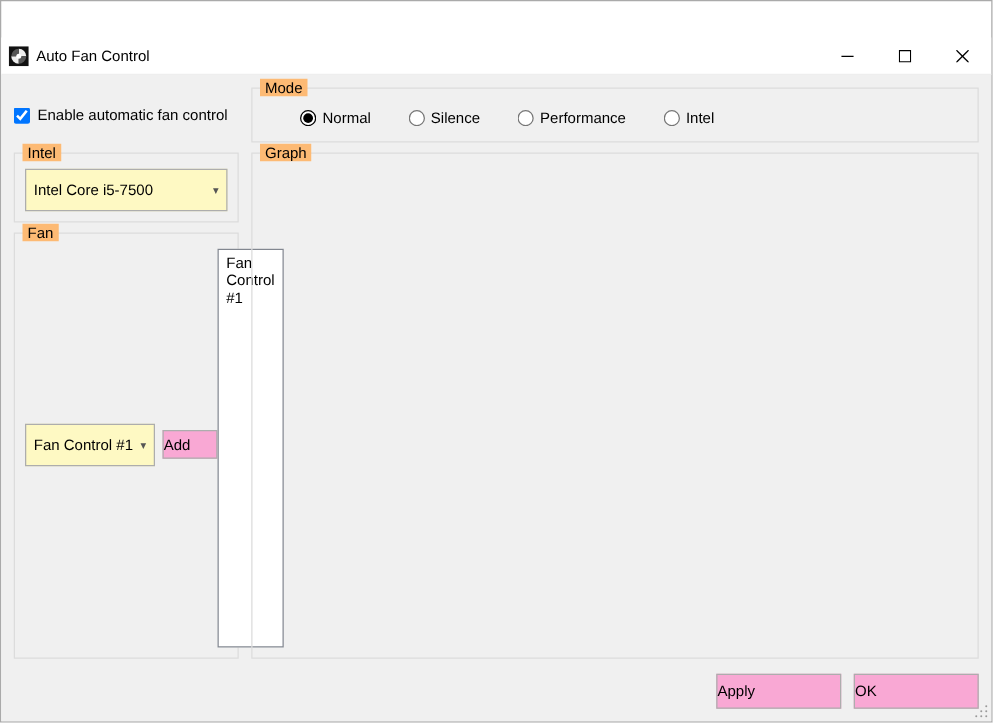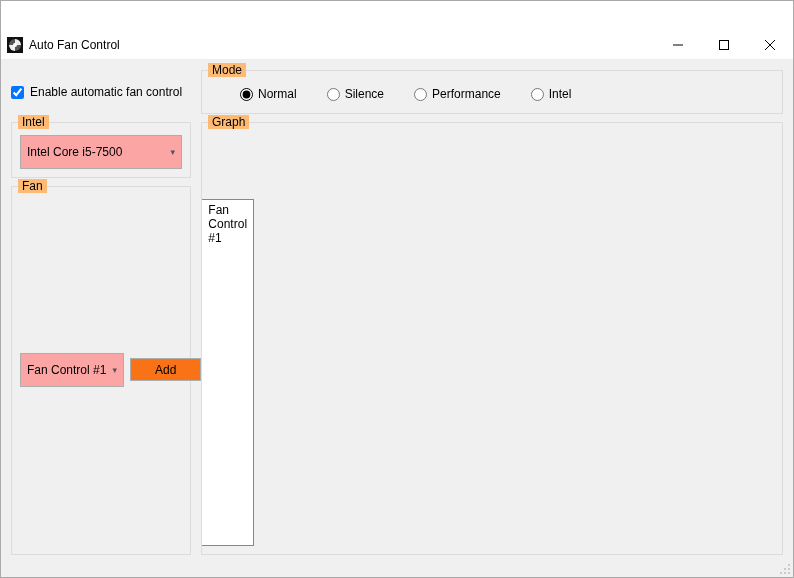--- a/index.html
+++ b/index.html
@@ -114,45 +114,45 @@
     }
     input[type="checkbox"] {
       width: 13px;
       height: 13px;
       margin: 0;
     }
     .select {
       width: 100%;
       height: 23px;
       border: 1px solid #adadad;
-      background: #fca5a5;
+      background: #fef9c3;
       display: flex;
       align-items: center;
       justify-content: space-between;
       padding: 16px 6px;
       cursor: default;
     }
     .select-small {
       width: 104px;
     }
     .fan-row {
       display: flex;
       gap: 6px;
       align-items: center;
       margin-bottom: 6px;
     }
     .btn {
       height: 23px;
       min-width: 44px;
-      background: #f97316;
+      background: #f9a8d4;
       border: 1px solid #adadad;
       display: inline-flex;
       align-items: center;
       justify-content: flex-start;
-      padding: 0 24px;
+      padding: 0 0;
       cursor: default;
     }
     .listbox {
       flex: 1;
       background: #fff;
       border: 1px solid #828790;
       min-height: 240px;
       padding: 2px 4px;
     }
     .list-item {
@@ -299,20 +299,26 @@
       </div>
 
       <div class="group right-graph">
         <span class="group-label">Graph</span>
         <div class="graph-body"></div>
       </div>
 
     </div>
 
     <div class="bottom-buttons">
+      <div class="btn btn-wide">
+        <span>Apply</span>
+      </div>
+      <div class="btn btn-wide">
+        <span>OK</span>
+      </div>
     </div>
   </div>
 
   <div class="resize-grip">
     <svg width="12" height="12" viewBox="0 0 12 12">
       <circle cx="10" cy="2" r="0.8" fill="#999"></circle>
       <circle cx="10" cy="6" r="0.8" fill="#999"></circle>
       <circle cx="6" cy="6" r="0.8" fill="#999"></circle>
       <circle cx="10" cy="10" r="0.8" fill="#999"></circle>
       <circle cx="6" cy="10" r="0.8" fill="#999"></circle>

